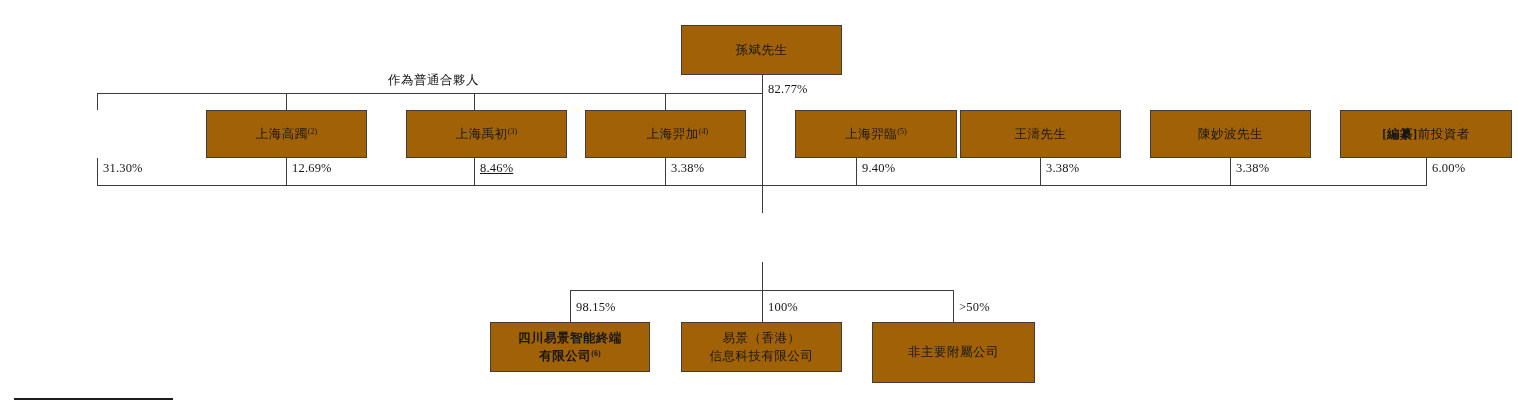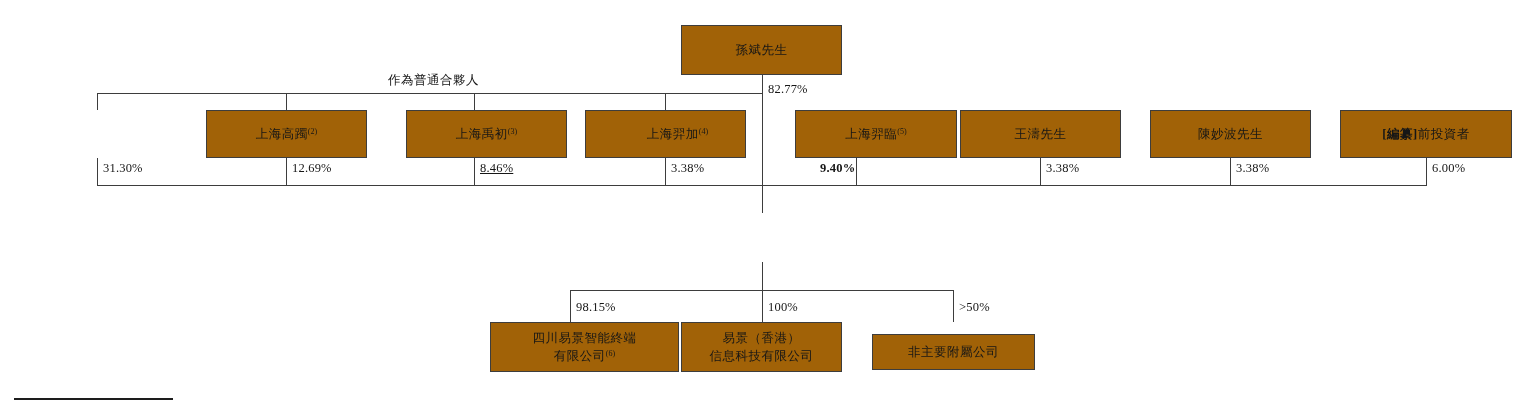--- a/index.html
+++ b/index.html
@@ -65,46 +65,46 @@
   <div class="vline" style="left:665px;top:158px;height:28px;"></div>
   <div class="vline" style="left:856px;top:158px;height:28px;"></div>
   <div class="vline" style="left:1040px;top:158px;height:28px;"></div>
   <div class="vline" style="left:1230px;top:158px;height:28px;"></div>
   <div class="vline" style="left:1426px;top:158px;height:28px;"></div>
 
   <div class="pct" style="left:103px;top:161px;">31.30%</div>
   <div class="pct" style="left:292px;top:161px;">12.69%</div>
   <div class="pct" style="left:480px;top:161px;text-decoration:underline;">8.46%</div>
   <div class="pct" style="left:671px;top:161px;">3.38%</div>
-  <div class="pct" style="left:820px;top:161px;font-weight:bold;">9.40%</div>
+  <div class="pct" style="left:862px;top:161px;">9.40%</div>
   <div class="pct" style="left:1046px;top:161px;">3.38%</div>
   <div class="pct" style="left:1236px;top:161px;">3.38%</div>
   <div class="pct" style="left:1432px;top:161px;">6.00%</div>
 
   <div class="hline" style="left:97px;top:185px;width:1330px;"></div>
 
 
   <div class="vline" style="left:762px;top:262px;height:28px;"></div>
   <div class="hline" style="left:570px;top:290px;width:384px;"></div>
   <div class="vline" style="left:570px;top:290px;height:32px;"></div>
   <div class="vline" style="left:762px;top:290px;height:32px;"></div>
   <div class="vline" style="left:953px;top:290px;height:32px;"></div>
 
   <div class="pct" style="left:576px;top:300px;">98.15%</div>
   <div class="pct" style="left:768px;top:300px;">100%</div>
   <div class="pct" style="left:959px;top:300px;">&gt;50%</div>
 
-  <div class="box" style="left:490px;top:322px;width:189px;height:50px;">
+  <div class="box" style="left:490px;top:322px;width:160px;height:50px;font-weight:bold;">
     <div>四川易景智能終端</div>
     <div><span>有限公司</span><sup>(6)</sup></div>
   </div>
   <div class="box" style="left:681px;top:322px;width:161px;height:50px;">
     <div>易景（香港）</div>
     <div><span>信息科技有限公司</span></div>
   </div>
-  <div class="box" style="left:872px;top:334px;width:163px;height:36px;">
+  <div class="box" style="left:872px;top:322px;width:163px;height:61px;">
     <div>非主要附屬公司</div>
 
   </div>
 
   <div class="rule" style="left:14px;top:398px;width:159px;"></div>
 
 </div>
 
 </body></html>

